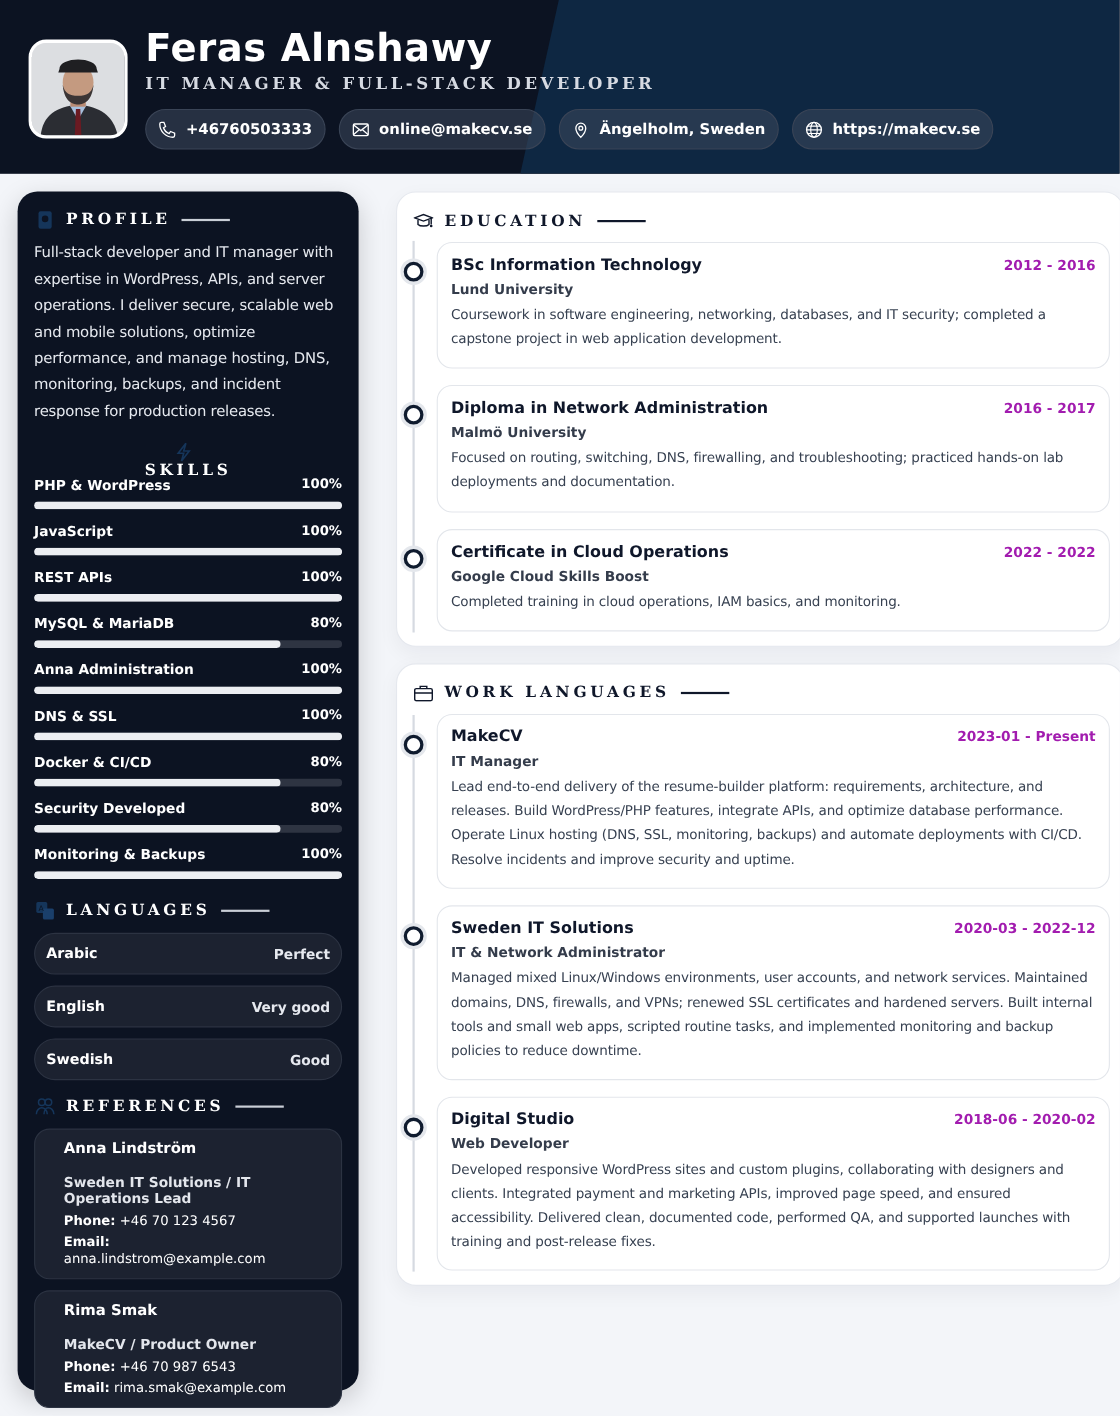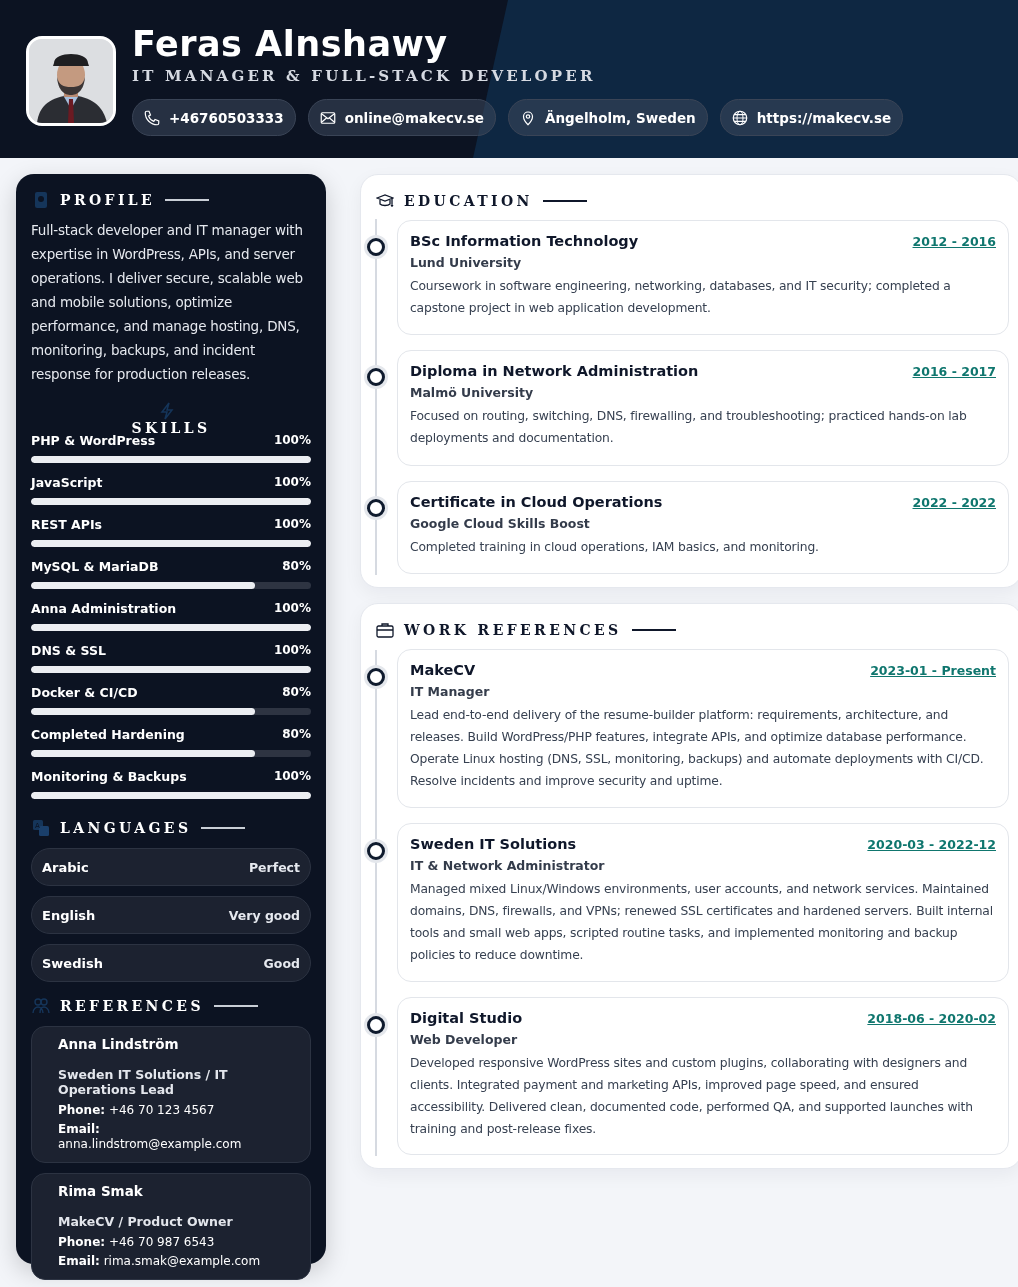--- a/index.html
+++ b/index.html
@@ -48,21 +48,21 @@
   .panel { position: absolute; left: 360px; width: 662px; background: #ffffff; border-radius: 18px; border: 1px solid #e5e8ee; box-shadow: 0 6px 18px rgba(15,23,42,0.05); }
   .panel .sec-head { position: absolute; left: 14px; top: 16px; }
   .panel .sec-head .lbl { color: #0f172a; }
   .panel .sec-head .rule { background: #0f172a; }
   .timeline-line { position: absolute; left: 14px; width: 2px; background: #d6dae1; }
   .item { position: absolute; left: 36px; width: 612px; border: 1px solid #e3e6eb; border-radius: 14px; background: #ffffff; padding: 12px 12px 10px 12px; }
   .dot { position: absolute; left: 3px; width: 24px; height: 24px; border-radius: 50%; background: #e4e7ec; display: flex; align-items: center; justify-content: center; }
   .dot::after { content: ""; width: 12px; height: 12px; border-radius: 50%; border: 3px solid #0f1b2e; background: #ffffff; }
   .item-top { display: flex; justify-content: space-between; align-items: baseline; }
   .item-title { font-size: 14.5px; font-weight: bold; color: #0f172a; }
-  .item-date { font-size: 12.5px; font-weight: bold; color: #0f766e; text-decoration: underline; }
+  .item-date { font-size: 12.5px; font-weight: bold; color: #a21caf; }
   .item-sub { font-size: 12.5px; font-weight: bold; color: #343c4b; margin-top: 6px; }
   .item-desc { font-size: 12.3px; color: #374151; line-height: 22px; margin-top: 5px; letter-spacing: -0.15px; }
 </style>
 </head>
 <body>
 
 <div class="header">
   <div class="header-slant"></div>
   <div class="avatar">
     <svg width="84" height="84" viewBox="0 0 84 84">
@@ -191,21 +191,21 @@
         <div class="skill-row">
           <span>Docker &amp; CI/CD</span>
           <span class="pct">80%</span>
         </div>
         <div class="bar">
           <div class="bar-fill" style="width:80%"></div>
         </div>
       </div>
     <div class="skill">
         <div class="skill-row">
-          <span>Completed Hardening</span>
+          <span>Security Developed</span>
           <span class="pct">80%</span>
         </div>
         <div class="bar">
           <div class="bar-fill" style="width:80%"></div>
         </div>
       </div>
     <div class="skill">
         <div class="skill-row">
           <span>Monitoring &amp; Backups</span>
           <span class="pct">100%</span>
@@ -318,21 +318,21 @@
 </div>
 
 <div class="panel" style="top:603px; height:566px;">
   <div class="sec-head">
     <span class="ico">
       <svg width="18" height="16" viewBox="0 0 18 16">
           <rect x="1" y="4" width="16" height="11" rx="1.5" fill="none" stroke="#0f172a" stroke-width="1.3"></rect>
           <path d="M6 4V2h6v2M1 8h16" fill="none" stroke="#0f172a" stroke-width="1.3"></path>
         </svg>
     </span>
-    <span class="lbl">WORK REFERENCES</span>
+    <span class="lbl">WORK LANGUAGES</span>
     <span class="rule"></span>
   </div>
   <div class="timeline-line" style="top:46px; height:506px;"></div>
 
   <div class="dot" style="top:61px;"></div>
   <div class="item" style="top:45px; height:159px;">
     <div class="item-top">
         <span class="item-title">MakeCV</span>
         <span class="item-date">2023-01 - Present</span>
       </div>

